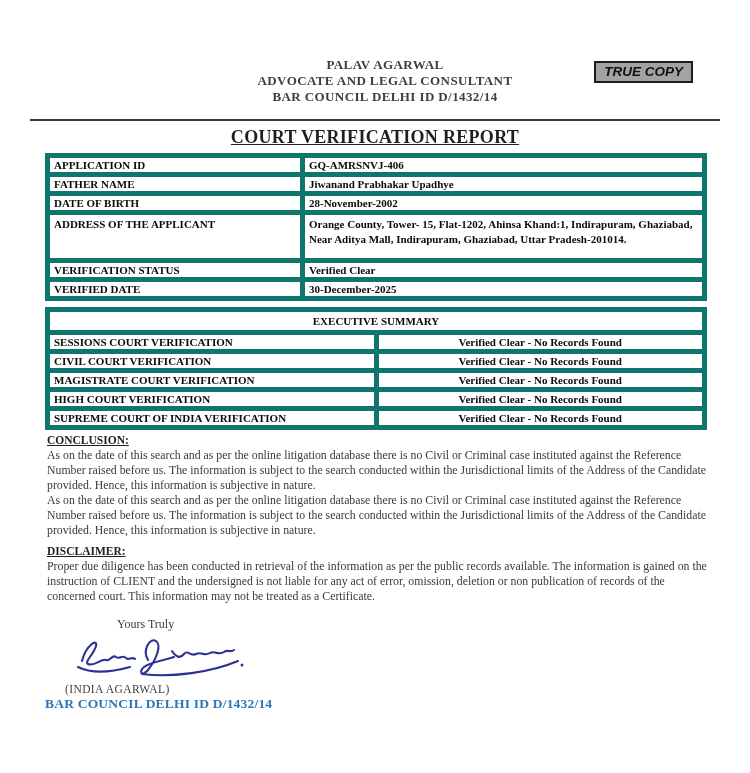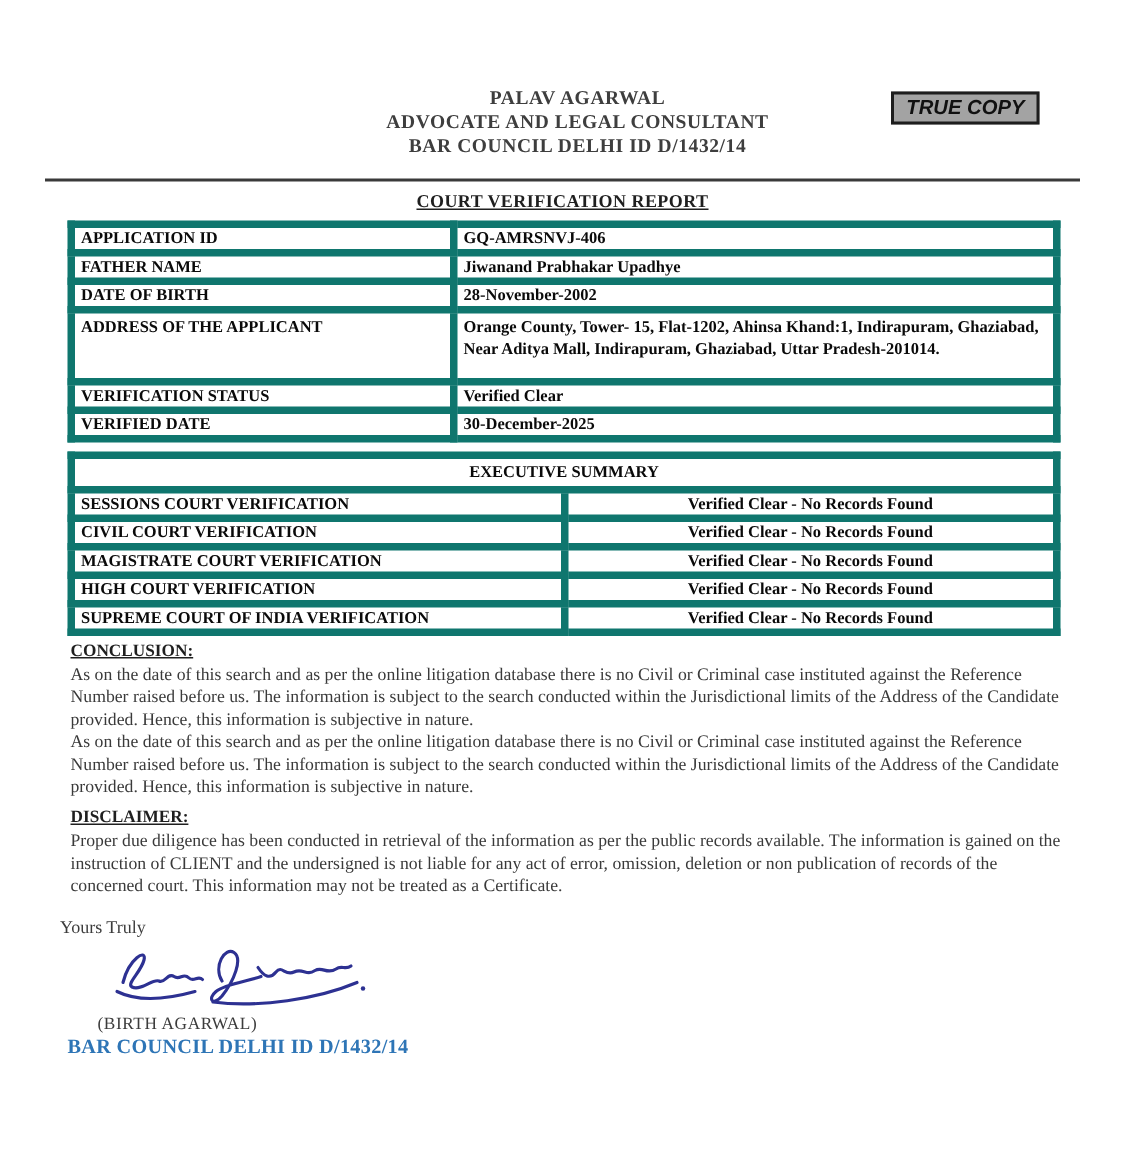--- a/index.html
+++ b/index.html
@@ -43,21 +43,21 @@
   .rule {
     width: 690px;
     margin: 14px auto 0 auto;
     border-top: 2px solid #3a3a3a;
     height: 0;
   }
   .doc-title {
     margin-top: 6px;
     text-align: center;
     font-weight: bold;
-    font-size: 12px;
+    font-size: 18px;
     letter-spacing: 0.3px;
     text-decoration: underline;
     color: #1f1f1f;
   }
 
   
   table {
     border-collapse: collapse;
     margin-left: 45px;
     width: 662px;
@@ -95,21 +95,21 @@
   .sec-heading.gap-md { margin-top: 7px; }
   .sec-body {
     width: 660px;
     font-size: 11.8px;
     line-height: 15px;
     color: #3a3a3a;
     margin: 0;
   }
 
   
-  .salutation { margin: 13px 0 0 40px; font-size: 12px; color: #3c3c3c; }
+  .salutation { margin: 13px 0 0 117px; font-size: 12px; color: #3c3c3c; }
   .signature  { margin: 3px 0 0 72px; height: 46px; }
   .signatory  { margin: 2px 0 0 65px; font-size: 11.5px; letter-spacing: 0.4px; color: #3c3c3c; }
   .bar-id     { margin: 1px 0 0 45px; font-size: 13.5px; font-weight: bold; letter-spacing: 0.2px; color: #2E75B6; }
 </style>
 </head>
 <body>
 
 <div class="page">
 
   <div class="letterhead">
@@ -197,16 +197,16 @@
     <svg width="185" height="46" viewBox="0 0 185 46" fill="none" stroke="#2d3192" stroke-width="2.1" stroke-linecap="round" stroke-linejoin="round">
       <path d="M10,26 C14,10 26,3 24,11 C22,19 12,27 16,29 C22,32 30,23 34,25 C38,27 40,19 44,22 C48,25 50,19 54,23 C57,26 60,21 63,24"></path>
       <path d="M6,32 C20,39 40,37 58,32"></path>
       <path d="M76,25 C70,15 78,2 84,6 C90,10 84,25 76,35 C70,42 66,37 72,32 C78,27 94,25 102,22"></path>
       <path d="M100,16 C104,22 108,24 112,19 C116,14 118,22 124,19 C130,16 132,22 138,18 C143,15 146,21 152,17 C156,14 158,18 162,15"></path>
       <path d="M70,39 C100,43 140,37 166,26"></path>
       <circle cx="170" cy="30" r="1.5" fill="#2d3192" stroke="none"></circle>
     </svg>
   </div>
 
-  <div class="signatory">(BIRTH AGARWAL)</div>
+  <div class="signatory">(INDIA AGARWAL)</div>
   <div class="bar-id">BAR COUNCIL DELHI ID D/1432/14</div>
 
 </div>
 
 </body></html>

